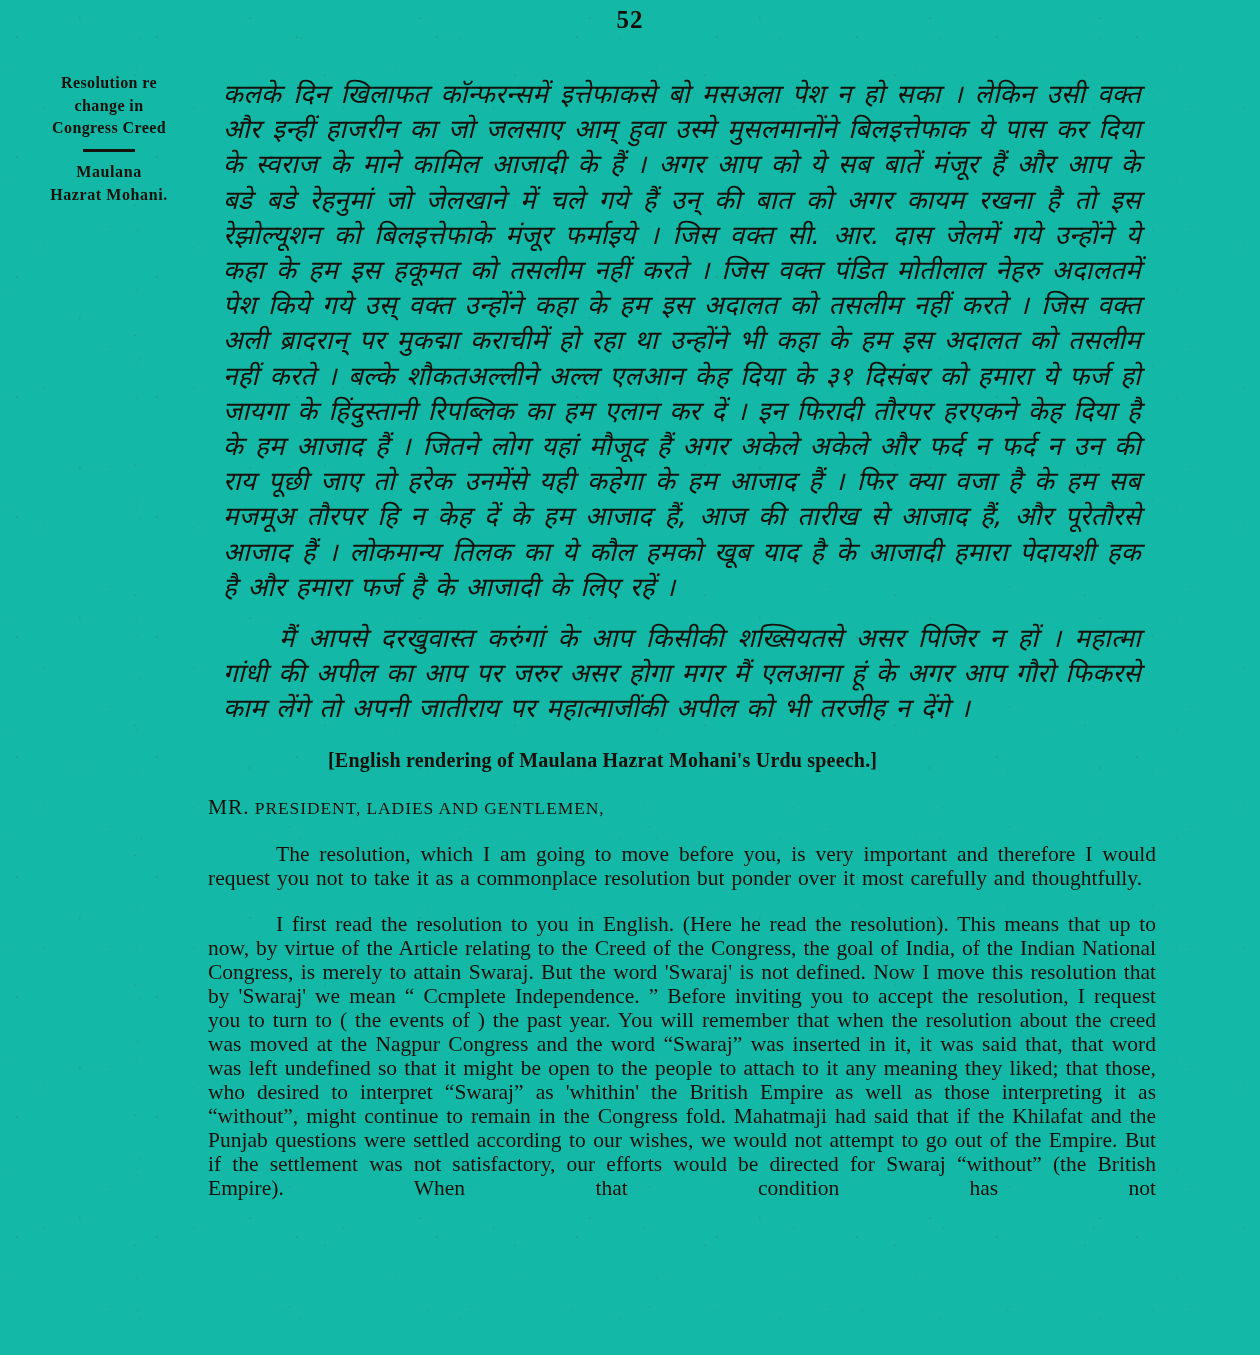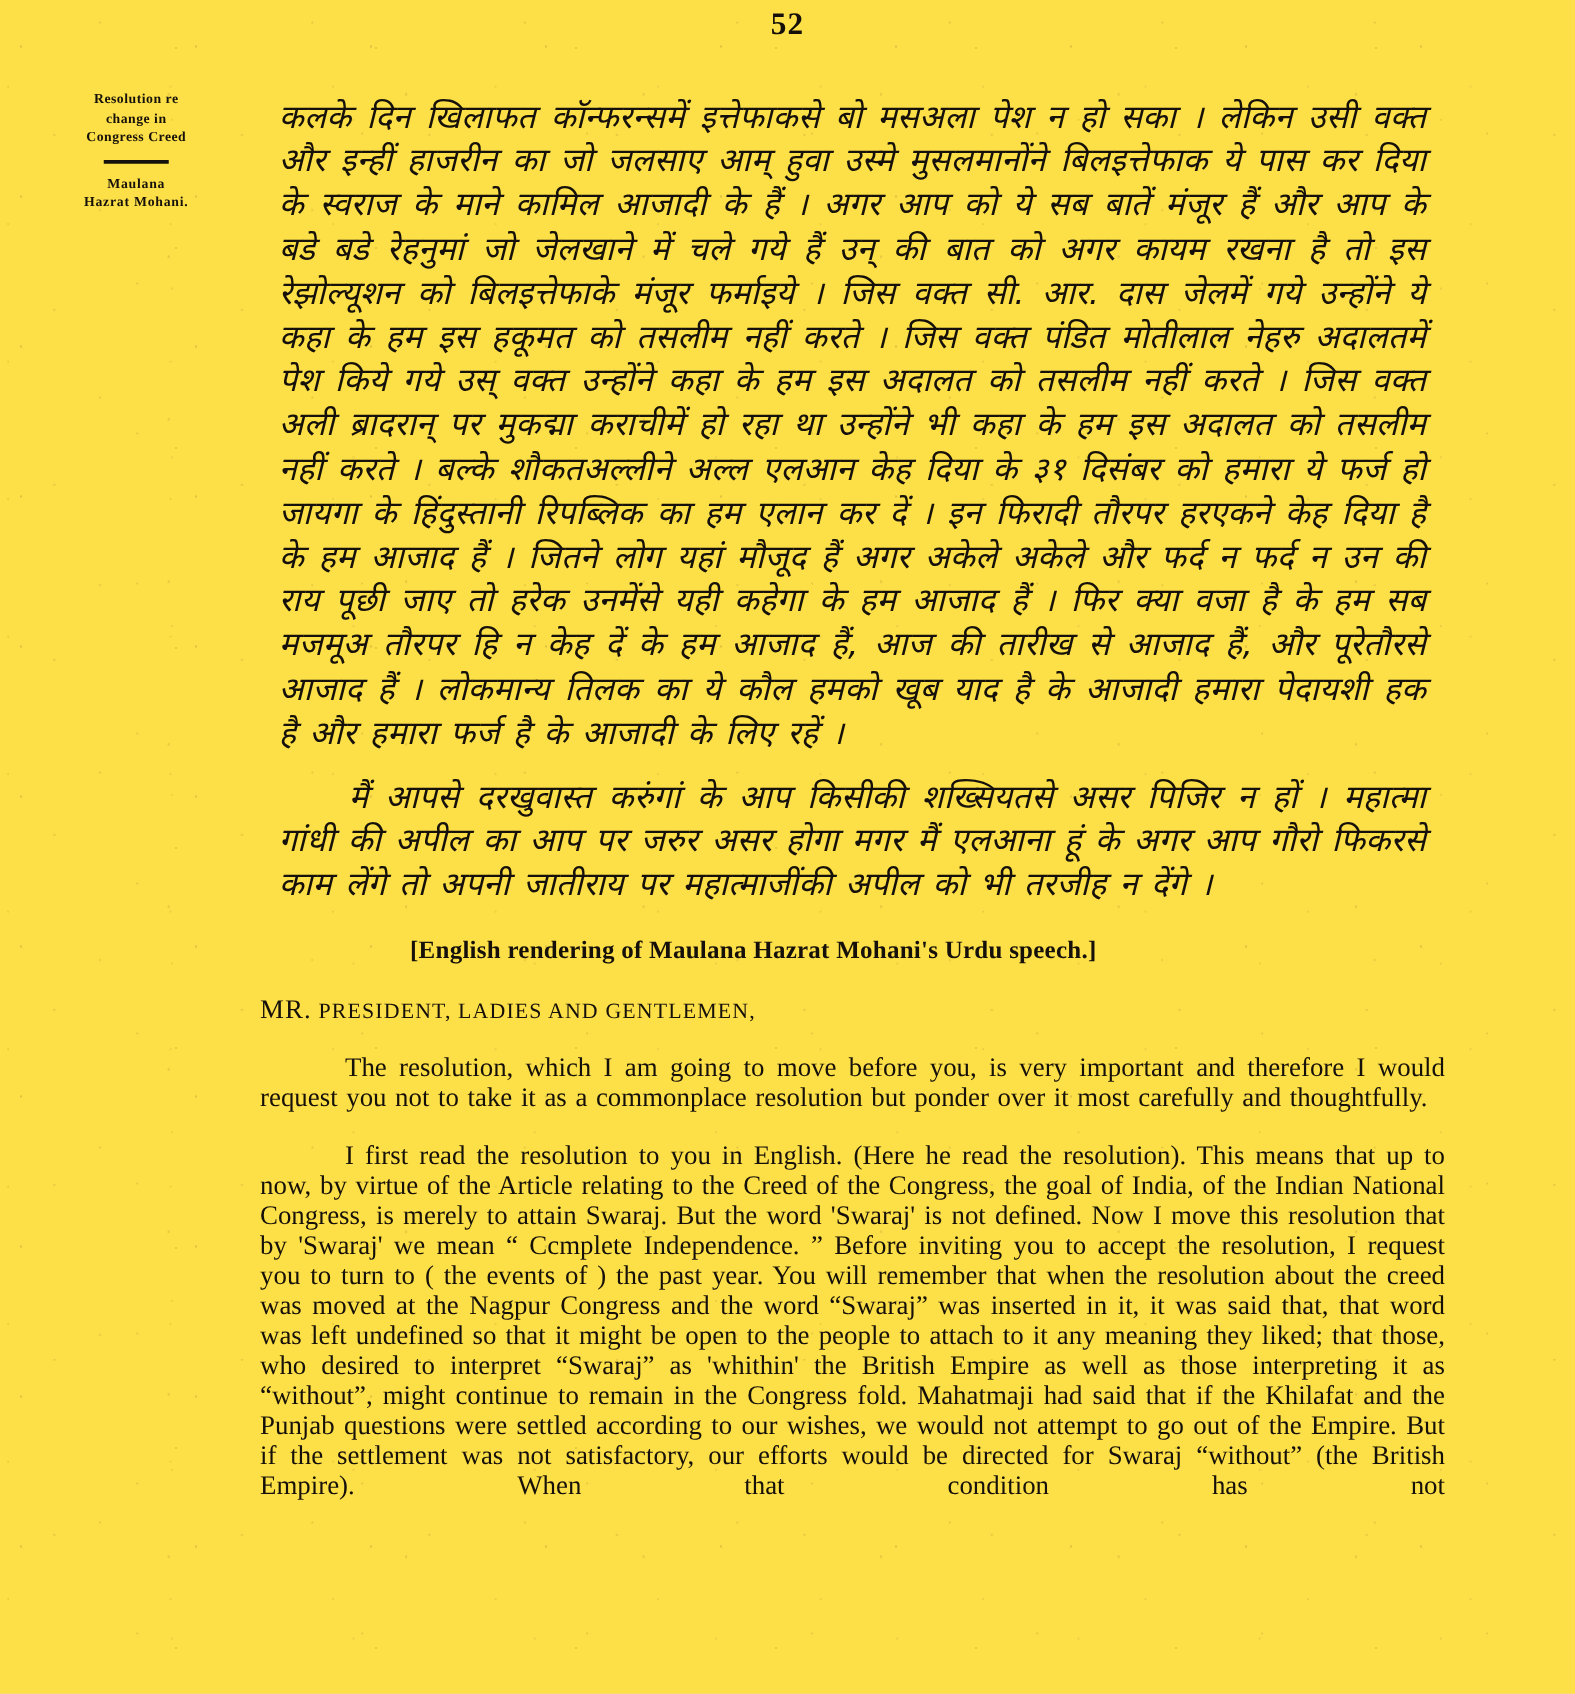--- a/index.html
+++ b/index.html
@@ -15,21 +15,21 @@
     font-family: "Liberation Serif", "DejaVu Serif", serif;
     color: #1a140e;
     position: relative;
   }
 
   
   .page {
     position: relative;
     width: 1260px;
     height: 1355px;
-    background: #fde047;
+    background: #14b8a6;
     overflow: hidden;
   }
 
   
   .grain {
     position: absolute;
     inset: 0;
     pointer-events: none;
     opacity: .5;
     background-image:
@@ -61,21 +61,21 @@
 
   
   .marginalia {
     position: absolute;
     left: 18px;
     top: 72px;
     width: 182px;
     text-align: center;
     font-family: "Liberation Serif", "DejaVu Serif", serif;
     font-weight: 700;
-    font-size: 11px;
+    font-size: 16px;
     line-height: 1.42;
     letter-spacing: .4px;
     color: #17110b;
   }
   .marginalia .rule {
     width: 52px;
     height: 3px;
     background: #17110b;
     margin: 9px auto 9px auto;
   }

